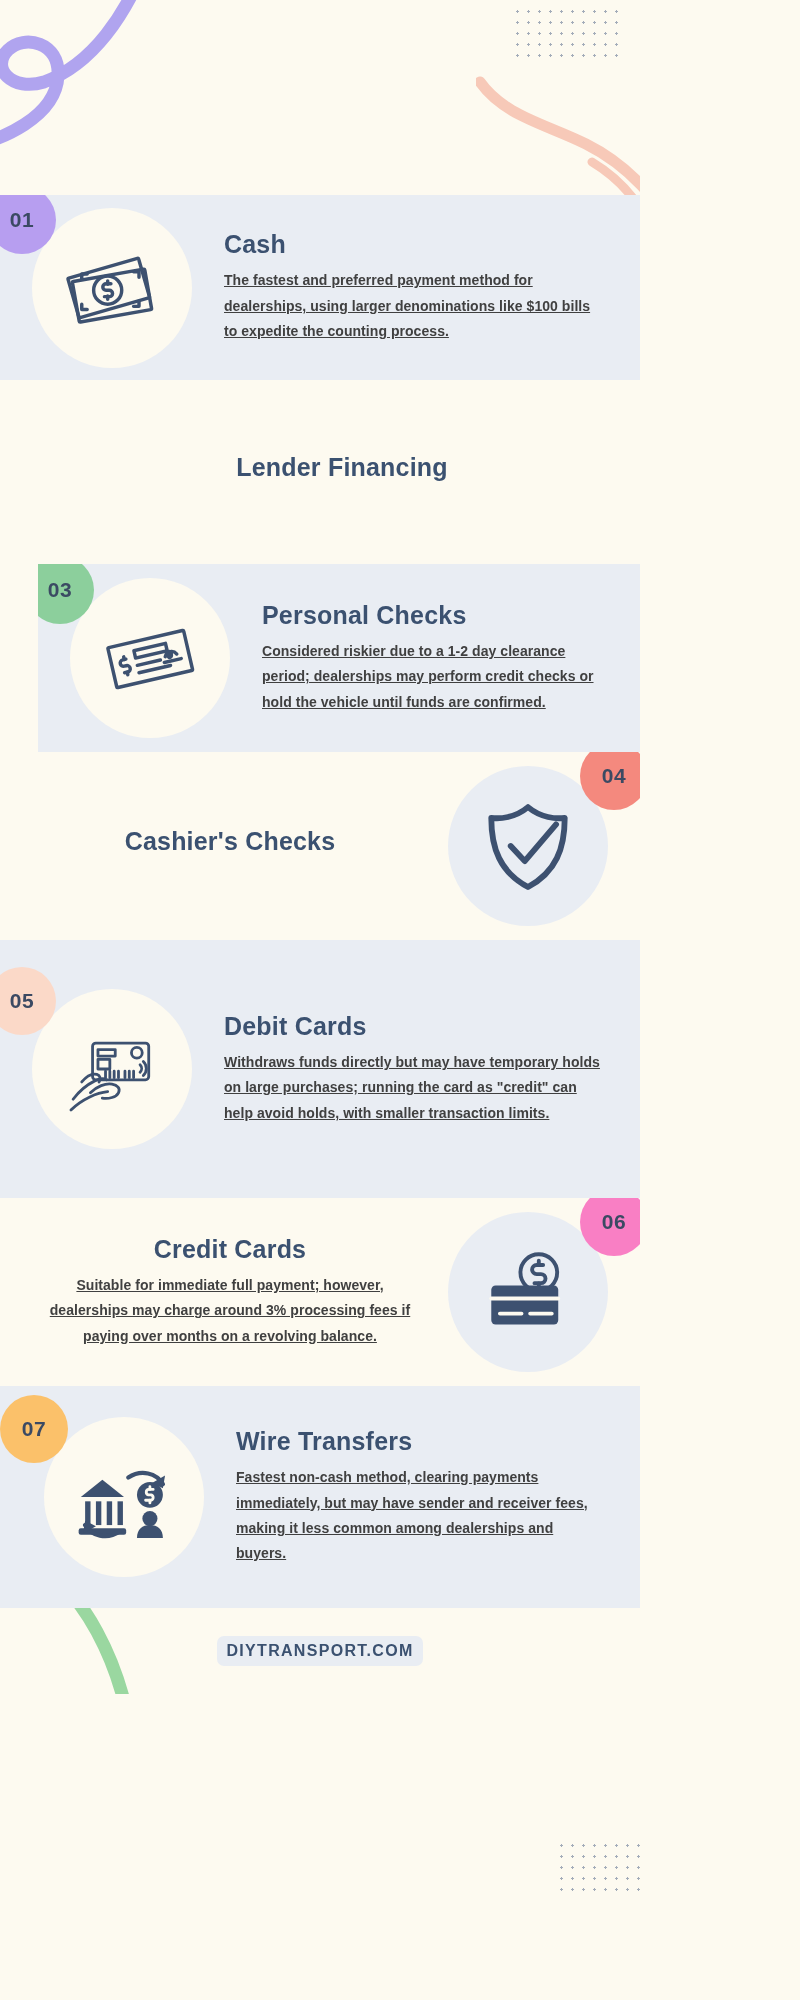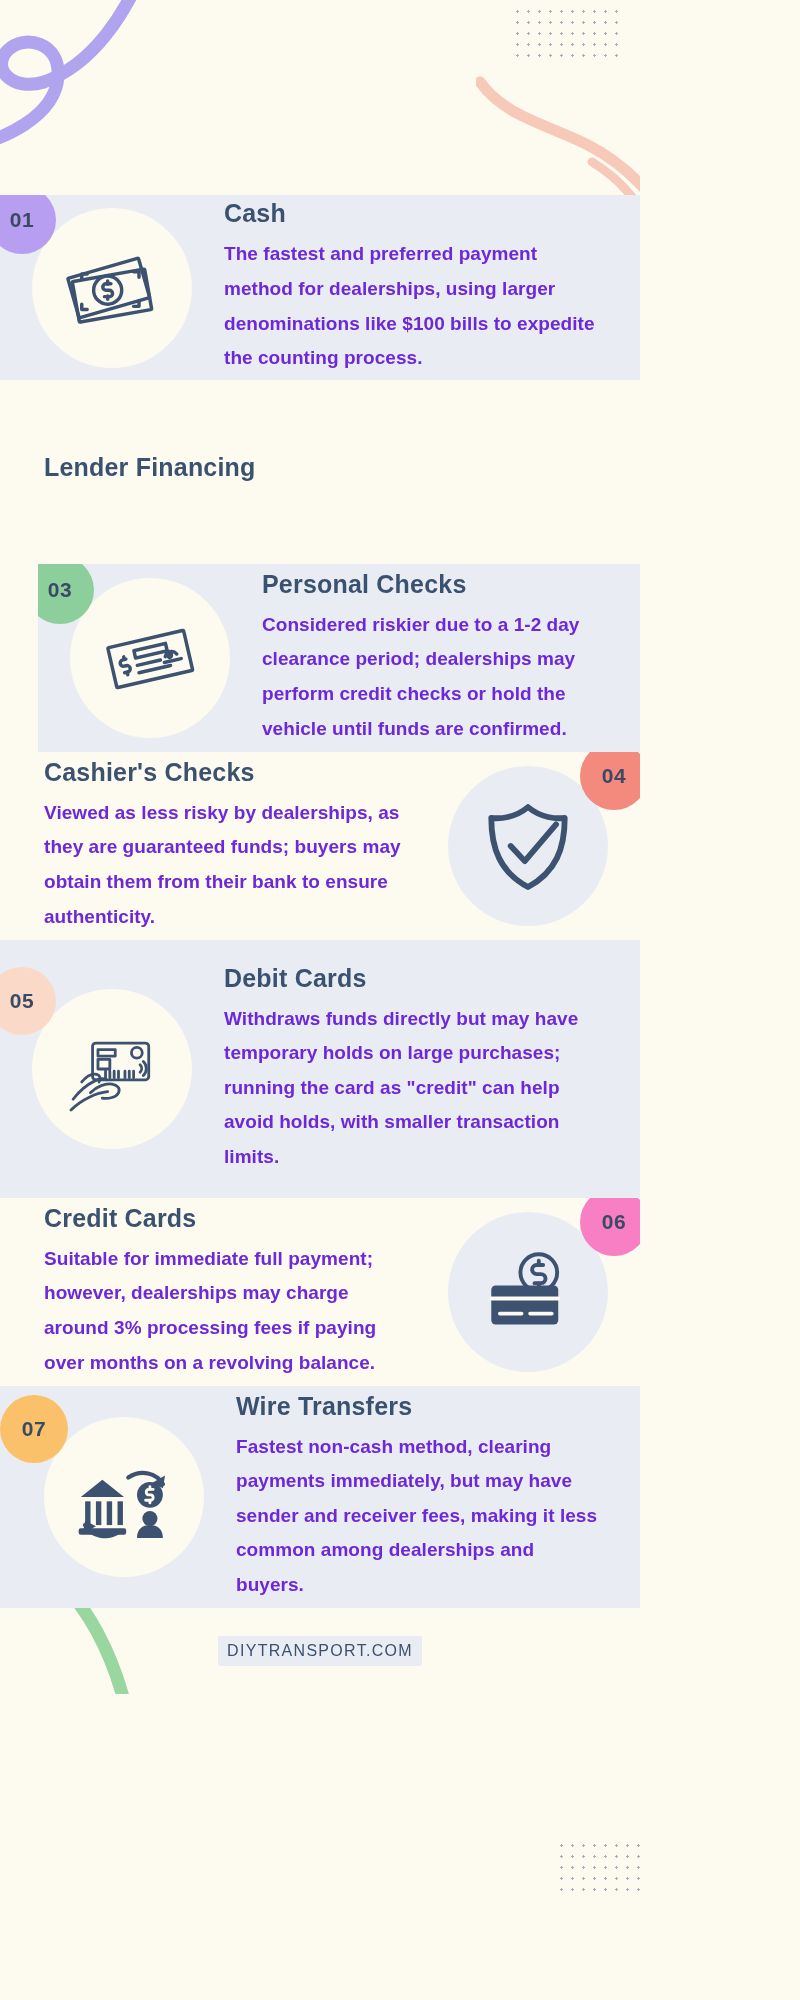--- a/index.html
+++ b/index.html
@@ -102,21 +102,21 @@
     flex: 0 0 224px;
     height: 100%;
     display: flex;
     align-items: center;
     justify-content: center;
   }
   .text-col {
     flex: 1 1 auto;
     padding-right: 34px;
   }
-  .section.reverse .text-col { padding-right: 0; padding-left: 44px; }
+  .section.reverse .text-col { padding-right: 0; padding-left: 44px; text-align: center; }
 
   
   .disc {
     position: relative;
     width: 160px;
     height: 160px;
     border-radius: 50%;
     display: flex;
     align-items: center;
     justify-content: center;
@@ -145,48 +145,49 @@
 
   
   .sec-title {
     font-size: 25px;
     font-weight: 700;
     color: #3b5170;
     margin-bottom: 9px;
     letter-spacing: .2px;
   }
   .sec-body {
-    font-size: 19px;
+    font-size: 14px;
     line-height: 1.82;
     font-weight: 700;
-    color: #6d28d9;
+    color: #404040;
     letter-spacing: .05px;
+    text-decoration: underline;
   }
 
   
   .footer {
     position: relative;
     height: 86px;
     background: #fdfaf0;
     display: flex;
     align-items: center;
     justify-content: center;
     overflow: hidden;
     z-index: 3;
   }
   .footer-label {
     position: relative;
     z-index: 5;
     background: #e9edf3;
     color: #3b5170;
     font-size: 16px;
-    font-weight: 400;
+    font-weight: 700;
     letter-spacing: 1.3px;
     padding: 6px 9px;
-    border-radius: 2px;
+    border-radius: 7px;
   }
 </style>
 </head>
 <body>
 
 <div class="page">
 
   <div class="header">
 
     <svg class="squiggle-purple" viewBox="0 0 230 200">
@@ -258,21 +259,20 @@
     </div>
     <div class="text-col">
       <div class="sec-title">Personal Checks</div>
       <div class="sec-body">Considered riskier due to a 1-2 day clearance period; dealerships may perform credit checks or hold the vehicle until funds are confirmed.</div>
     </div>
   </div>
 
   <div class="section bg-cream reverse" style="height:188px;">
     <div class="text-col">
       <div class="sec-title">Cashier's Checks</div>
-      <div class="sec-body">Viewed as less risky by dealerships, as they are guaranteed funds; buyers may obtain them from their bank to ensure authenticity.</div>
     </div>
     <div class="icon-col">
       <div class="disc grey">
         <div class="badge right" style="background:#f4897e;">
           <span>04</span>
         </div>
         <svg viewBox="0 0 100 100">
           <g fill="none" stroke="#3d5170" stroke-width="5.4" stroke-linecap="round" stroke-linejoin="round">
             <path d="M50 14 C 62 24, 76 25, 84 24 C 84 52, 76 74, 50 88 C 24 74, 16 52, 16 24 C 24 25, 38 24, 50 14 Z"></path>
             <path d="M34 50 L47 64 L76 30"></path>

